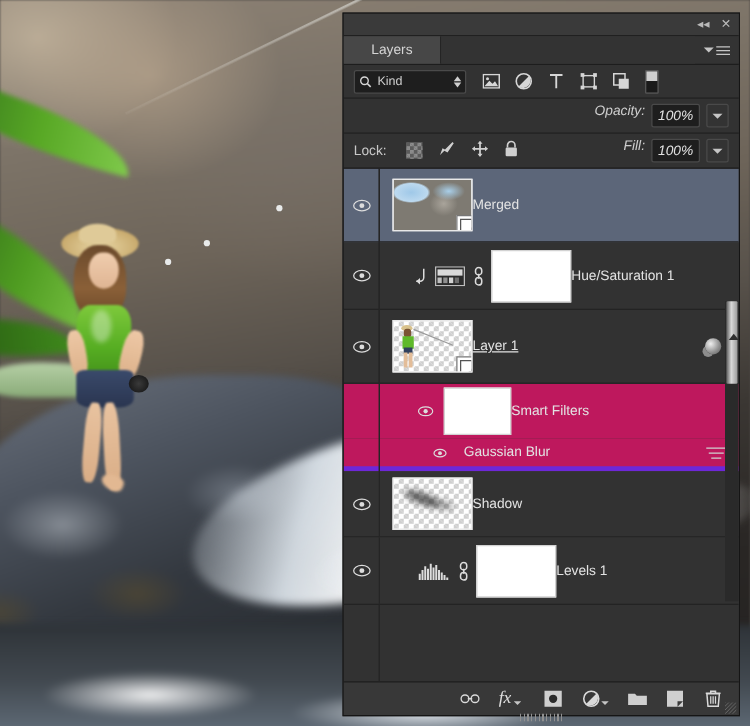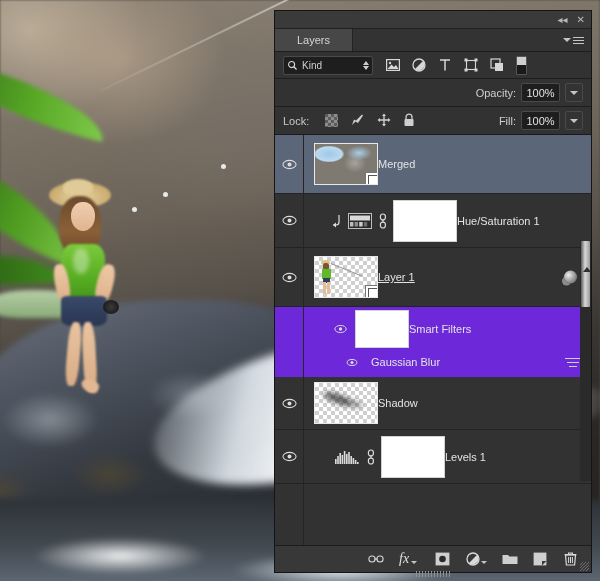--- a/index.html
+++ b/index.html
@@ -129,21 +129,21 @@
   .stepper .dn{width:0;height:0;border-left:3px solid transparent;border-right:3px solid transparent;border-top:4px solid #cfcfcf;}
   .ficons{display:flex;align-items:center;gap:11px;margin-left:4px;}
   .ficon{width:15px;height:15px;display:flex;align-items:center;justify-content:center;color:#d6d6d6;}
   .toggle-sw{width:9px;height:17px;border:1px solid #555;border-radius:1px;
     background:linear-gradient(180deg,#cfcfcf 0 46%,#1a1a1a 46% 100%);margin-left:4px;}
 
   .moderow{height:27px;background:#323232;border-bottom:1px solid #1e1e1e;display:flex;align-items:center;padding:0 8px;flex:none;}
   .blend{width:132px;height:18px;background:#1e1e1e;border:1px solid #4a4a4a;border-radius:2px;
     display:flex;align-items:center;padding:0 4px;color:#d5d5d5;font-size:11px;}
   .blend .lbl{flex:1;}
-  .lbl-right{margin-left:auto;display:flex;align-items:center;gap:5px;color:#cfcfcf;font-size:11px;}
+  .lbl-right{margin-left:auto;display:flex;align-items:flex-start;gap:5px;color:#cfcfcf;font-size:11px;font-style:italic;}
   .numbox{width:37px;height:17px;background:#1e1e1e;border:1px solid #4a4a4a;border-radius:2px;
     display:flex;align-items:center;justify-content:center;color:#e2e2e2;font-size:11px;}
   .dropbtn{width:16px;height:17px;background:#333;border:1px solid #4a4a4a;border-radius:2px;
     display:flex;align-items:center;justify-content:center;}
 
   .lockrow{height:27px;background:#323232;border-bottom:1px solid #1a1a1a;display:flex;align-items:center;padding:0 8px;gap:10px;flex:none;}
   .lockicons{display:flex;align-items:center;gap:12px;margin-left:6px;}
   .checkersm{width:13px;height:13px;
     background-image:linear-gradient(45deg,#8d8d8d 25%,transparent 25%,transparent 75%,#8d8d8d 75%),
                      linear-gradient(45deg,#8d8d8d 25%,#5c5c5c 25%,#5c5c5c 75%,#8d8d8d 75%);
@@ -175,21 +175,21 @@
   .sobadge:before{content:"";position:absolute;right:2px;bottom:2px;width:7px;height:7px;background:#4a4a4a;}
   .name{color:#e3e3e3;font-size:11px;white-space:nowrap;}
   .name.edit{text-decoration:underline;}
   .rowpad{padding-left:11px;display:flex;align-items:center;flex:1;min-width:0;}
 
   .clip{width:22px;display:flex;align-items:center;justify-content:center;color:#dcdcdc;font-size:12px;flex:none;}
   .adjicon{width:26px;height:18px;flex:none;display:flex;align-items:center;justify-content:center;}
   .link{width:20px;display:flex;align-items:center;justify-content:center;flex:none;color:#d9d9d9;}
   .maskth{width:62px;height:40px;background:#fff;border:1px solid #d2d2d2;flex:none;}
 
-  .sfrow{display:flex;align-items:center;background:#6d28d9;}
+  .sfrow{display:flex;align-items:center;background:#be185d;}
   .sfrow .eye{width:28px;}
   .sf-indent{width:26px;flex:none;}
   .fx-eye{width:22px;display:flex;align-items:center;justify-content:center;color:#d8d8d8;flex:none;}
   .filter-opts{margin-left:auto;margin-right:10px;width:16px;height:12px;position:relative;}
   .filter-opts i{position:absolute;left:0;width:16px;height:1px;background:#cfcfcf;}
 
   .footer{height:26px;background:#383838;border-top:1px solid #1c1c1c;display:flex;align-items:center;
     justify-content:flex-end;gap:14px;padding-right:10px;flex:none;position:relative;}
   .fbtn{width:17px;height:17px;display:flex;align-items:center;justify-content:flex-start;color:#d9d9d9;}
   .grip{position:absolute;right:2px;bottom:1px;width:9px;height:9px;

